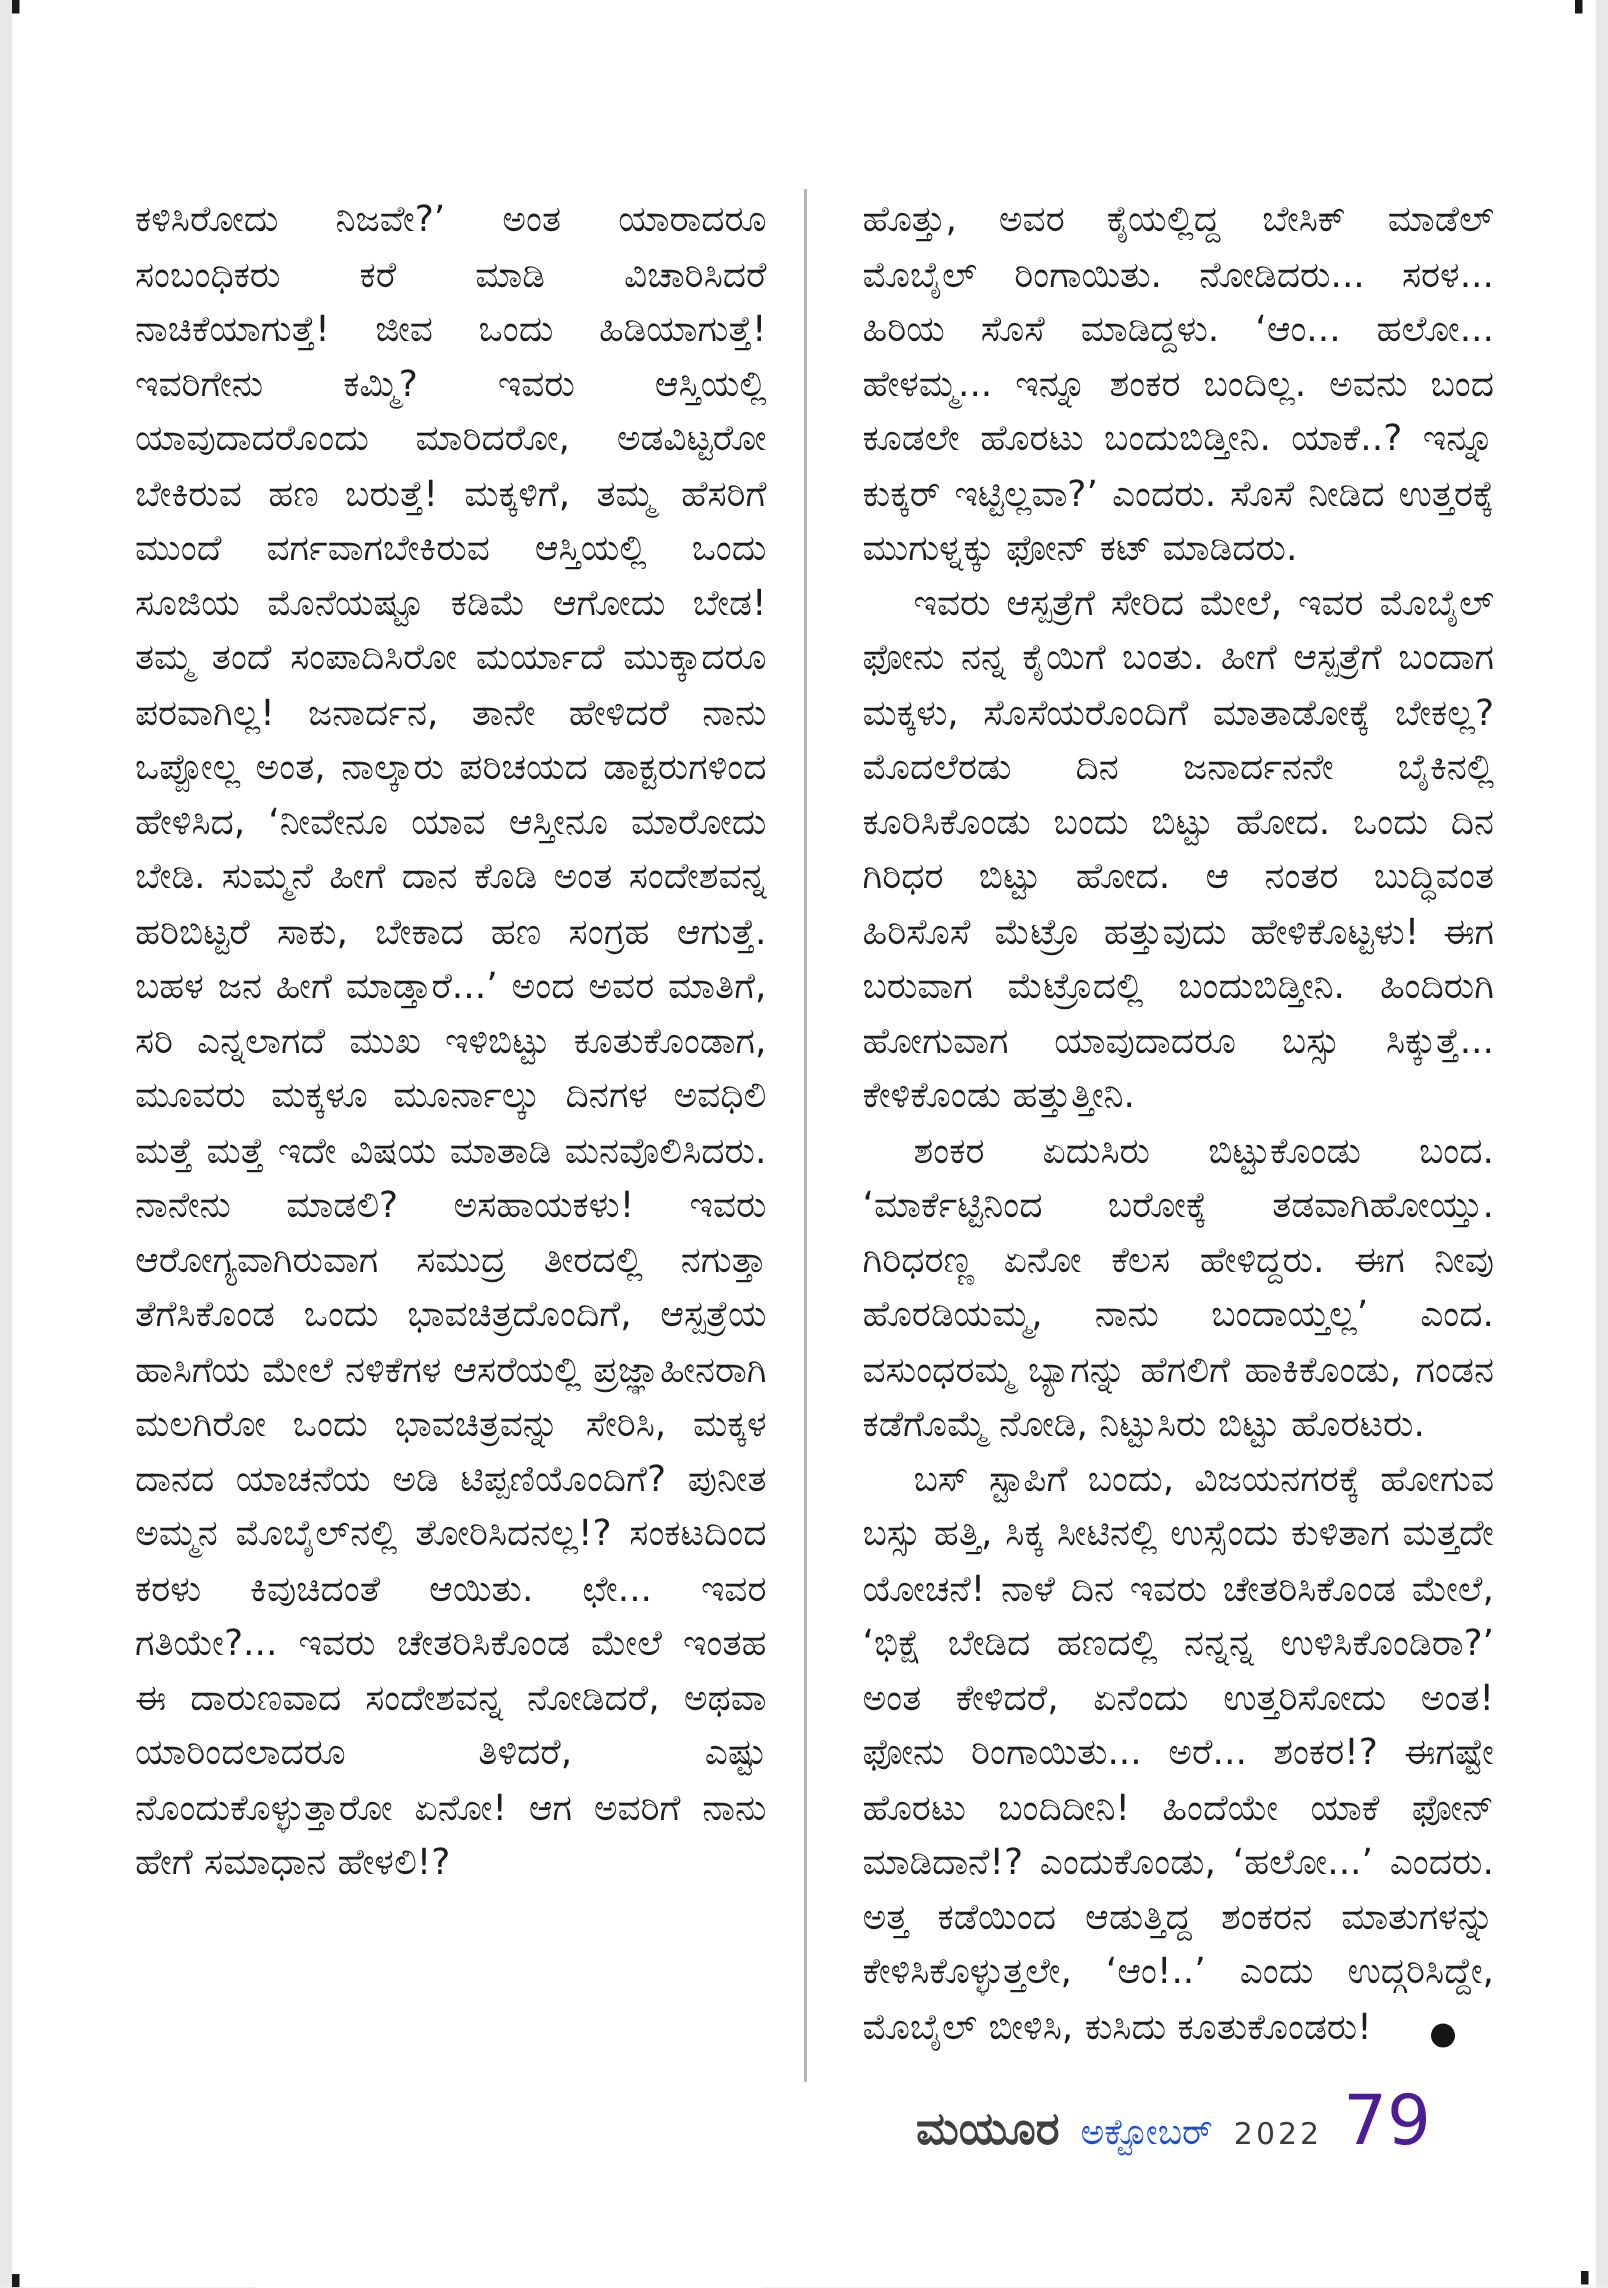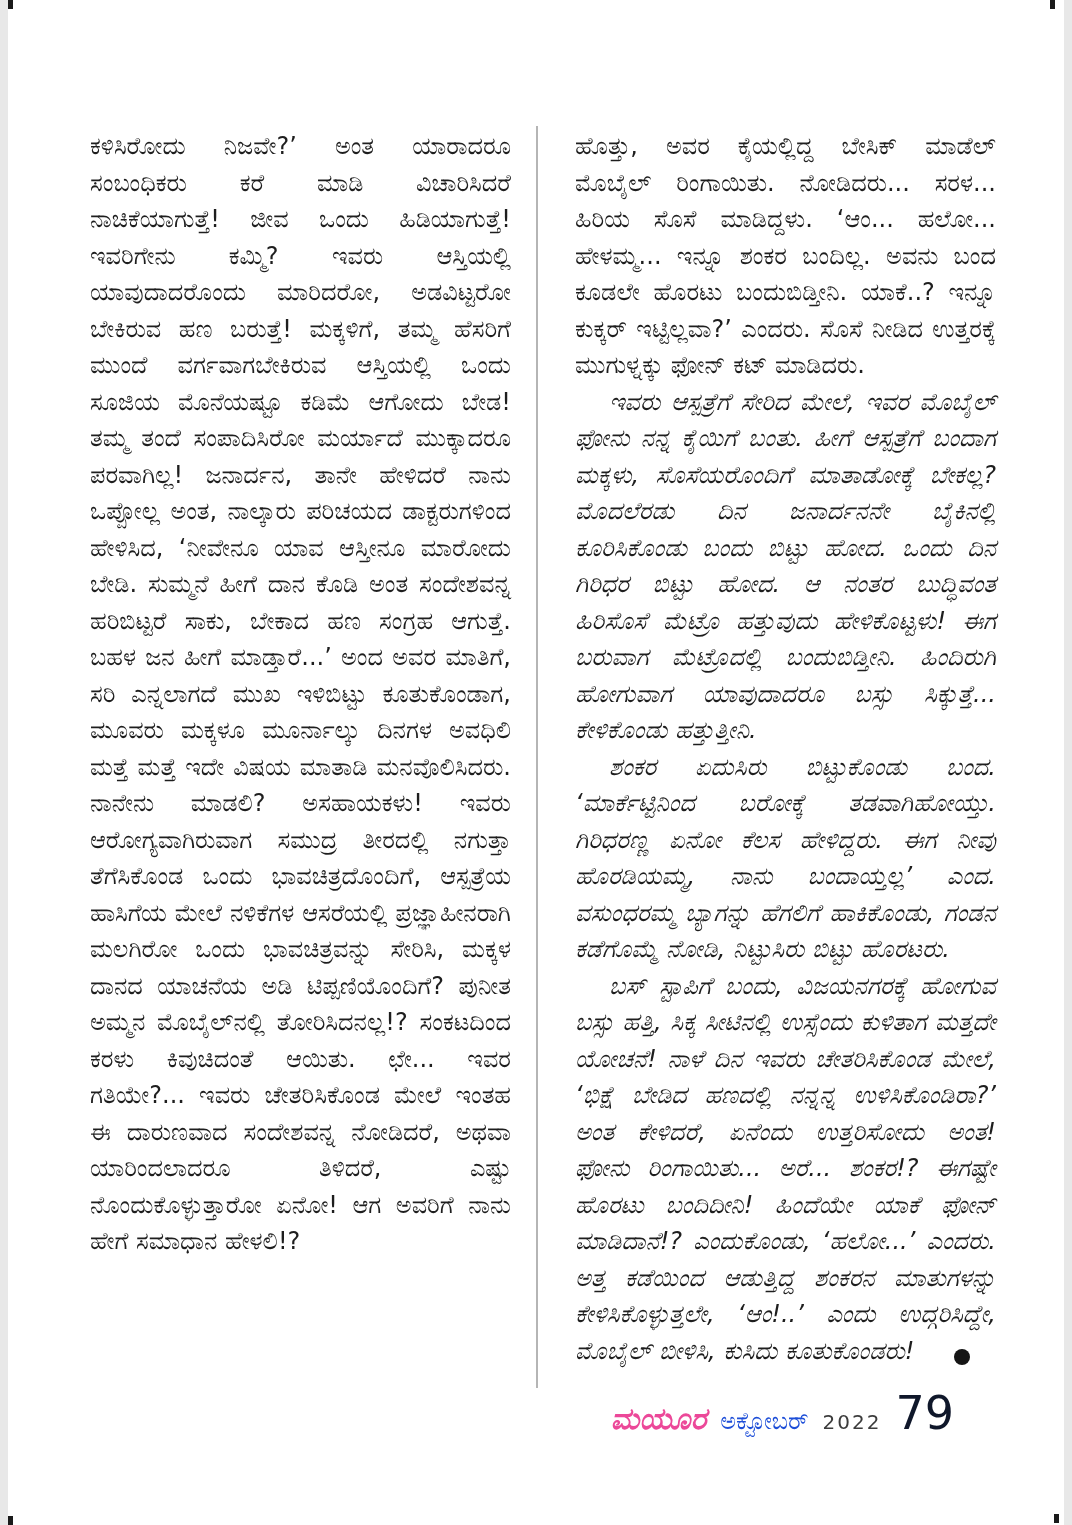--- a/index.html
+++ b/index.html
@@ -31,21 +31,20 @@
     line-height: 36.5px;
     text-align: justify;
     color: #1e1e1e;
   }
   .col p {
     margin: 0;
     padding: 0;
   }
   .col p.indent {
     text-indent: 34px;
-    font-style: italic;
   }
   .divider {
     position: absolute;
     left: 528px;
     top: 126px;
     width: 2px;
     height: 1262px;
     background: #b5b5b5;
   }
   .end-marker {
@@ -60,36 +59,35 @@
   .footer {
     position: absolute;
     right: 110px;
     top: 1386px;
     display: flex;
     align-items: baseline;
     gap: 14px;
     white-space: nowrap;
   }
   .footer .mag {
-    color: #ec4899;
+    color: #404040;
     font-weight: bold;
-    font-style: italic;
     font-size: 30px;
   }
   .footer .month {
     color: #1d4ed8;
     font-size: 24px;
   }
   .footer .year {
     color: #3c3c3c;
     font-size: 20px;
     letter-spacing: 2px;
   }
   .footer .pageno {
-    color: #0f172a;
+    color: #4c1d95;
     font-size: 46px;
     font-weight: 500;
   }
   
   .crop {
     position: absolute;
     background: #1a1a1a;
   }
   .crop.tl { left: 0;      top: 0;       width: 5px; height: 9px; }
   .crop.tr { left: 1042px; top: 0;       width: 5px; height: 9px; }

